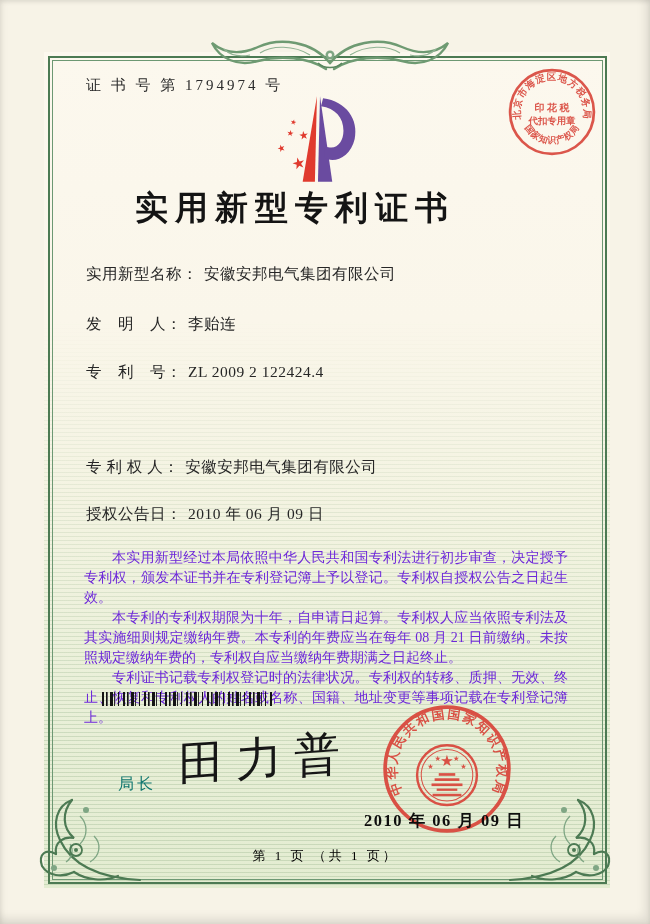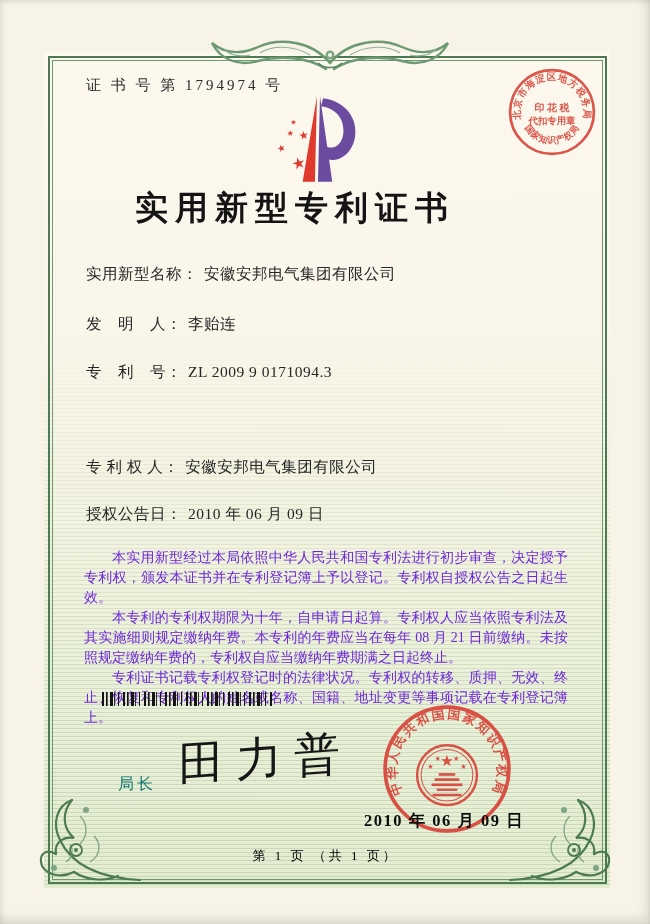--- a/index.html
+++ b/index.html
@@ -148,21 +148,21 @@
 
   <h1 class="title">实用新型专利证书</h1>
 
   <div class="row" style="top:264px">
     <span class="lbl">实用新型名称：</span><span class="val">安徽安邦电气集团有限公司</span>
   </div>
   <div class="row" style="top:314px">
     <span class="lbl">发　明　人：</span><span class="val">李贻连</span>
   </div>
   <div class="row" style="top:362px">
-    <span class="lbl">专　利　号：</span><span class="val">ZL 2009 9 0171094.3</span>
+    <span class="lbl">专　利　号：</span><span class="val">ZL 2009 2 122424.4</span>
   </div>
   <div class="row" style="top:457px">
     <span class="lbl">专 利 权 人：</span><span class="val">安徽安邦电气集团有限公司</span>
   </div>
   <div class="row" style="top:504px">
     <span class="lbl">授权公告日：</span><span class="val">2010 年 06 月 09 日</span>
   </div>
 
   <div class="paras">
     <p>本实用新型经过本局依照中华人民共和国专利法进行初步审查，决定授予专利权，颁发本证书并在专利登记簿上予以登记。专利权自授权公告之日起生效。</p>

